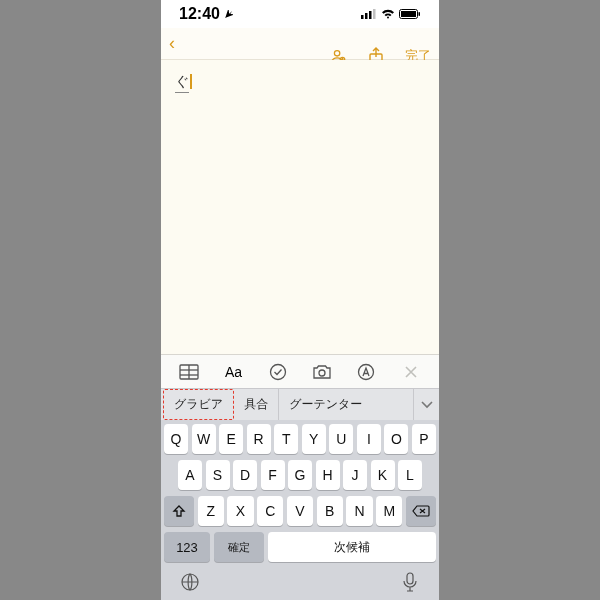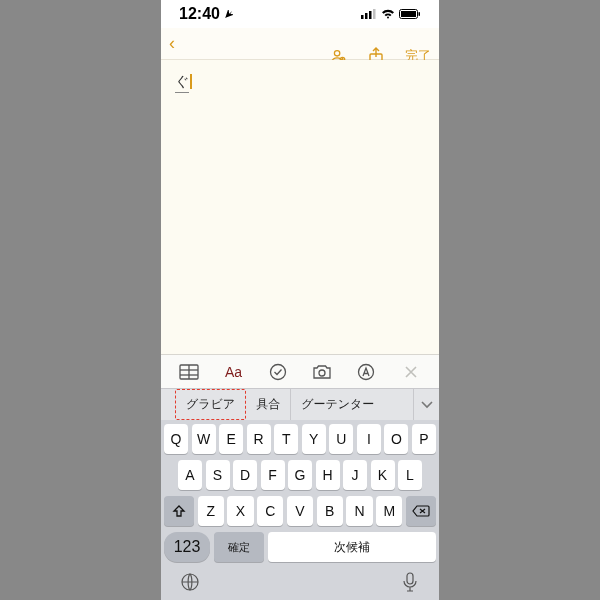--- a/index.html
+++ b/index.html
@@ -107,21 +107,21 @@
     height: 100%;
     display: flex;
     align-items: center;
     border-right: 1px solid #c8c8cc;
     position: relative;
   }
   .sugg:last-of-type { border-right: none; }
   .sugg.highlight {
     border: 1.5px dashed #e23b2e;
     border-radius: 2px;
-    margin-left: 14px;
+    margin-left: 2px;
   }
   .sugg-expand {
     margin-left: auto;
     width: 26px;
     height: 100%;
     display: flex;
     align-items: center;
     justify-content: center;
     color: #777;
     border-left: 1px solid #c8c8cc;
@@ -153,21 +153,21 @@
     background: #b5b9c1;
     border-radius: 4px;
     box-shadow: 0 1px 0 #a6a8ad;
     height: 30px;
     display: flex;
     align-items: center;
     justify-content: center;
     font-size: 12px;
     color: #111;
   }
-  .bkey.k123 { flex: 0 0 46px; font-size: 16px; border-radius: 13px; }
+  .bkey.k123 { flex: 0 0 46px; font-size: 13px; }
   .bkey.space { flex: 1; background: #fff; }
   .bkey.confirm { flex: 0 0 50px; font-size: 11px; }
   .extra-row {
     display: flex;
     justify-content: space-between;
     padding: 2px 14px 0;
     color: #555;
   }
   .extra-btn { width: 24px; height: 24px; display: flex; align-items: center; justify-content: center; }
 </style>
@@ -231,21 +231,21 @@
 
   <div class="toolbar">
     <span class="toolbar-item">
       <svg width="20" height="16" viewBox="0 0 20 16" fill="none" stroke="#555" stroke-width="1.3">
           <rect x="1" y="1" width="18" height="14" rx="1"></rect>
           <line x1="1" y1="6" x2="19" y2="6"></line>
           <line x1="1" y1="11" x2="19" y2="11"></line>
           <line x1="10" y1="1" x2="10" y2="15"></line>
         </svg>
     </span>
-    <span class="toolbar-item" style="font-size:14px;color:#7f1d1d;">Aa</span>
+    <span class="toolbar-item" style="font-size:14px;color:#000000;">Aa</span>
     <span class="toolbar-item">
       <svg width="18" height="18" viewBox="0 0 18 18" fill="none" stroke="#555" stroke-width="1.3">
           <circle cx="9" cy="9" r="7.5"></circle>
           <path d="M5.5 9l2.5 2.5 4.5-5"></path>
         </svg>
     </span>
     <span class="toolbar-item">
       <svg width="20" height="16" viewBox="0 0 20 16" fill="none" stroke="#555" stroke-width="1.3">
           <path d="M2 4h3l1.5-2h7L15 4h3v10H2z"></path>
           <circle cx="10" cy="9" r="3"></circle>

